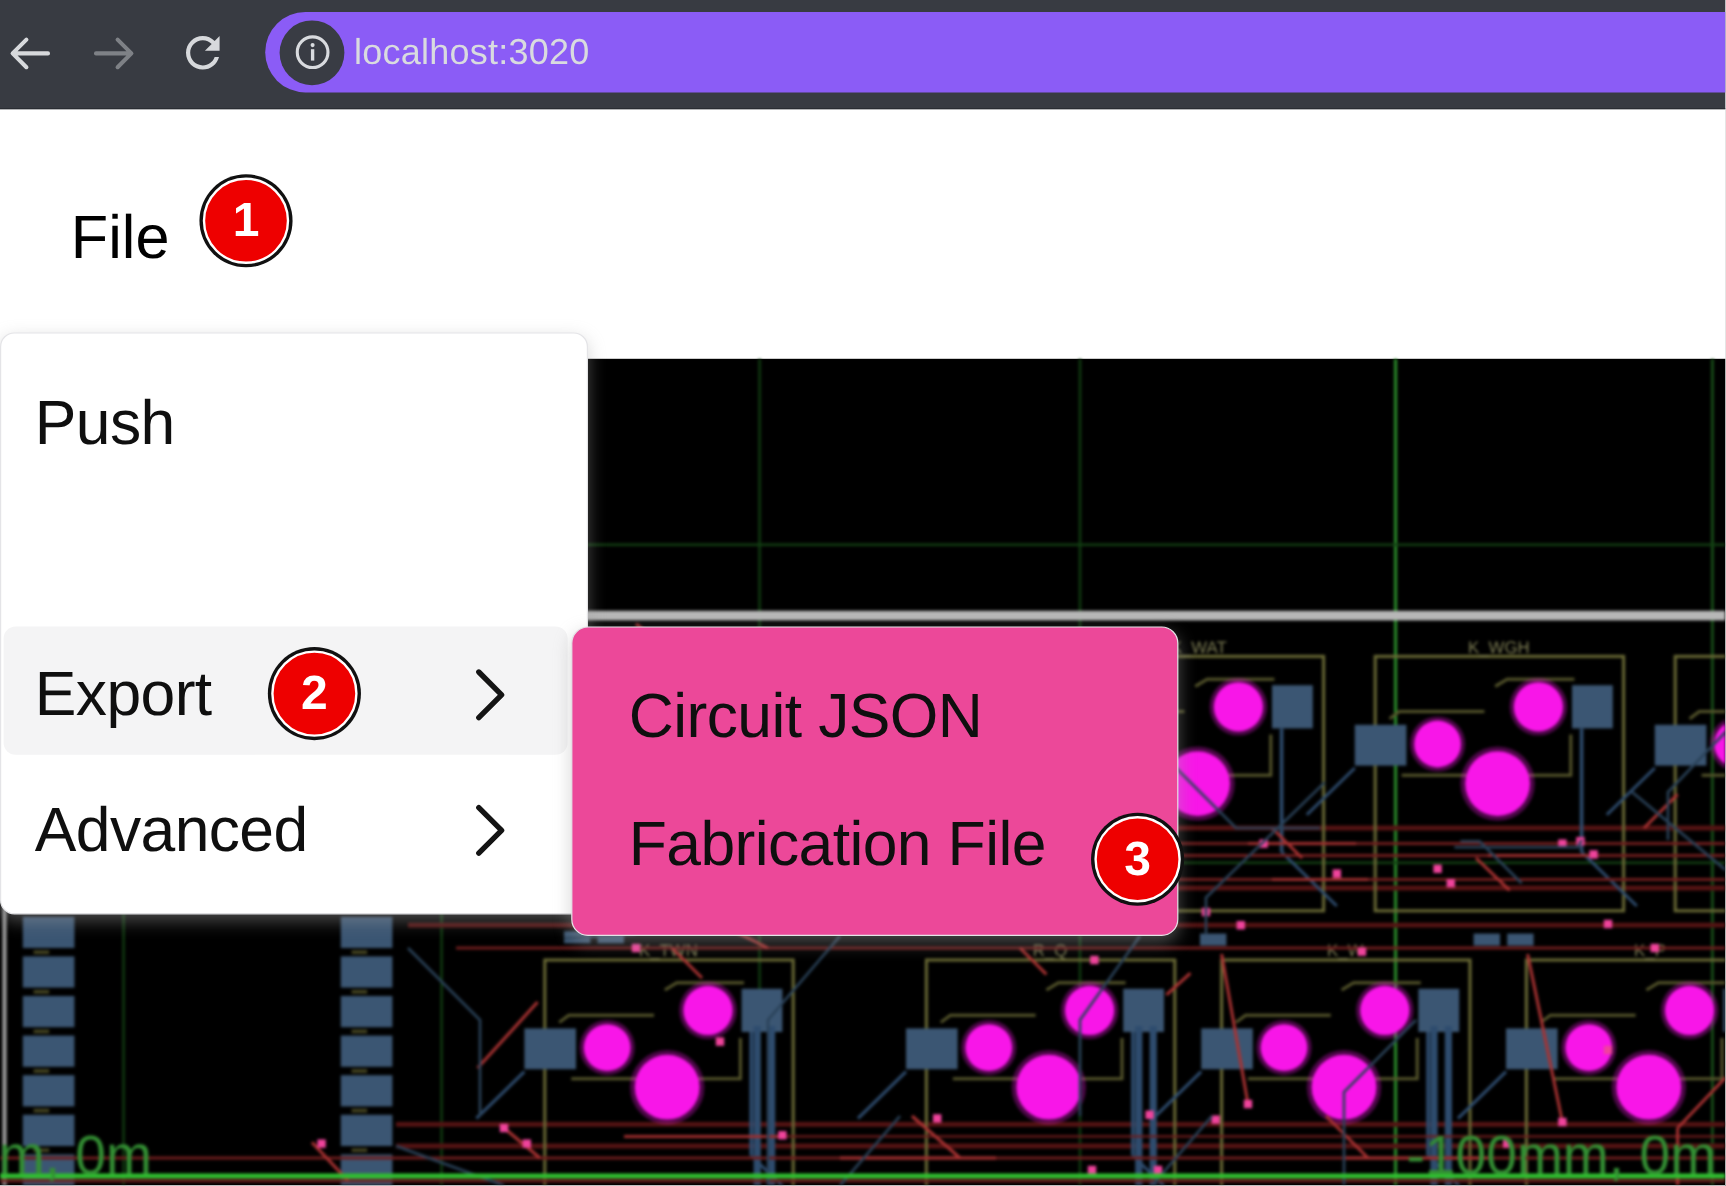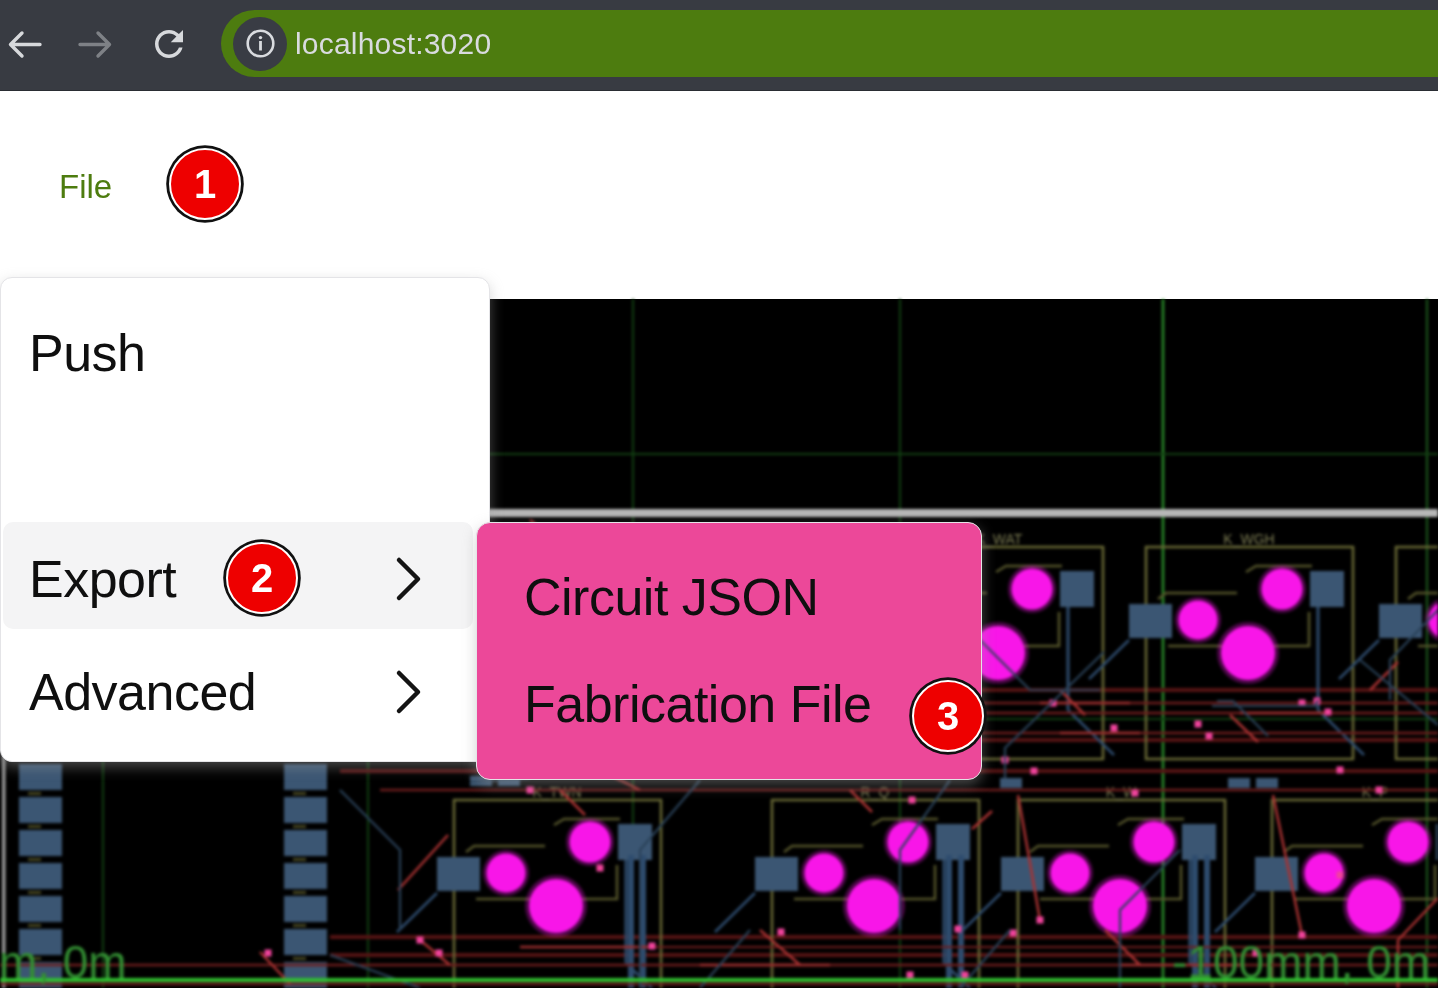--- a/index.html
+++ b/index.html
@@ -1,22 +1,22 @@
 <!DOCTYPE html>
 <html><head><meta charset="utf-8"><title>tscircuit</title>
 <style>
   html,body{margin:0;padding:0;background:#fff;font-family:"Liberation Sans",sans-serif;}
   #stage{position:relative;width:1438px;height:988px;overflow:hidden;background:#fff;}
   .toolbar{position:absolute;left:0;top:0;width:1438px;height:90px;background:#383b42;border-bottom:1px solid #2a2d33;}
-  .pill{position:absolute;left:221px;top:10px;height:67px;width:1217px;background:#4d7c0f;border-radius:33.5px 0 0 33.5px;}
+  .pill{position:absolute;left:221px;top:10px;height:67px;width:1217px;background:#8b5cf6;border-radius:33.5px 0 0 33.5px;}
   .infocirc{position:absolute;left:12px;top:6.5px;width:54px;height:54px;border-radius:50%;background:#393c44;}
   .urltext{position:absolute;left:74px;top:0;height:67px;line-height:67px;color:#d9dbdf;font-size:30px;letter-spacing:0.2px;}
   .canvas{position:absolute;left:0;top:299px;width:1438px;height:689px;background:#000;}
   .canvas svg{filter:blur(1.5px);}
-  .filebtn{position:absolute;left:59px;top:168px;font-size:33px;color:#4d7c0f;letter-spacing:0;}
+  .filebtn{position:absolute;left:59px;top:168px;font-size:51px;color:#000000;letter-spacing:0;}
   .badge{position:absolute;width:68px;height:68px;border-radius:50%;background:#ee0000;border:2.5px solid #fff;box-shadow:0 0 0 2.8px #111;color:#fff;font-weight:bold;font-size:40px;text-align:center;line-height:68px;}
   .menu{position:absolute;left:0px;top:277px;width:488px;height:483px;background:#fff;border:1px solid #e4e4e7;border-radius:12px;box-shadow:0 5px 14px rgba(165,165,165,0.45);}
   .mitem{position:absolute;left:28px;font-size:52px;color:#0f0f0f;letter-spacing:-0.5px;}
   .hilite{position:absolute;left:2px;top:244px;width:470px;height:107px;background:#f4f4f5;border-radius:10px;}
   .submenu{position:absolute;left:476px;top:522px;width:504px;height:256px;background:#ec4899;border:1px solid #e4e4e7;border-radius:14px;box-shadow:0 5px 14px rgba(165,165,165,0.45);}
   .chev{position:absolute;left:393px;}
 </style></head>
 <body>
 <div id="stage">
   <div class="canvas"><svg width="1438" height="689" viewBox="0 0 1438 689">

